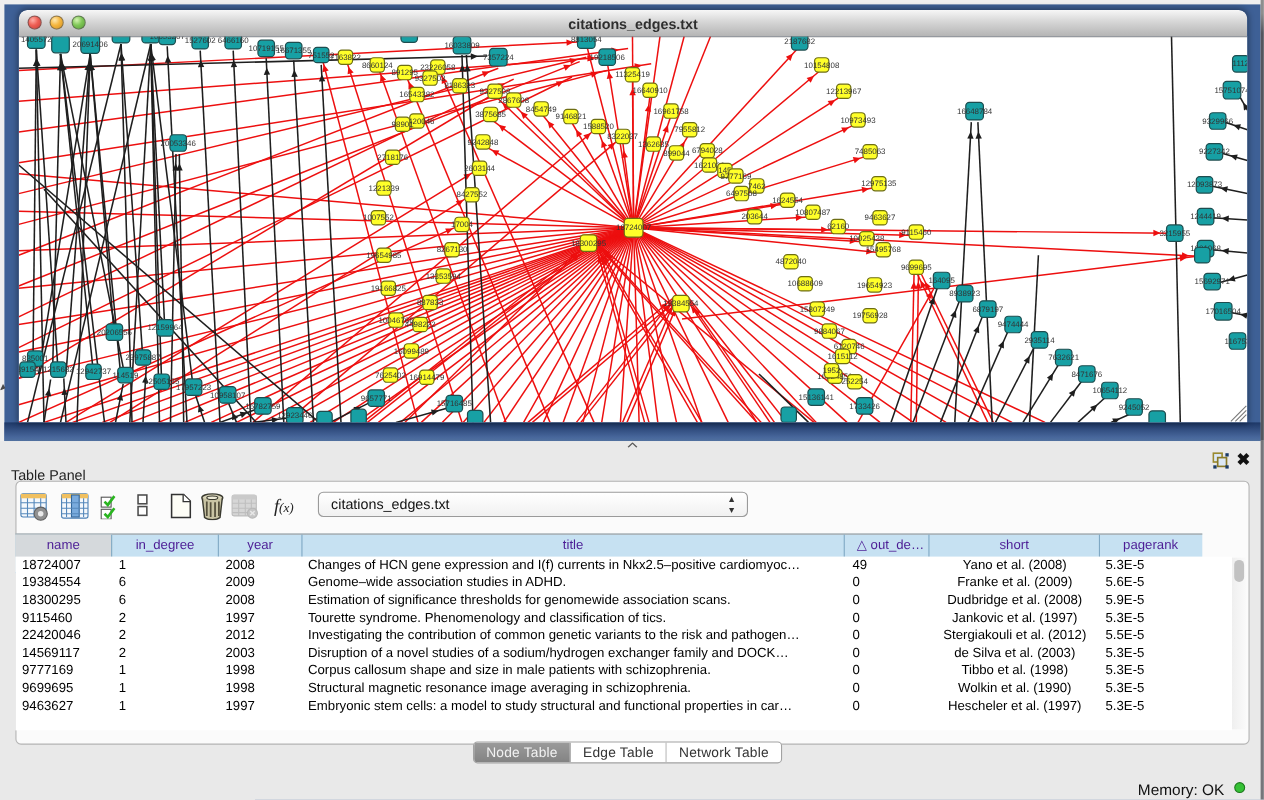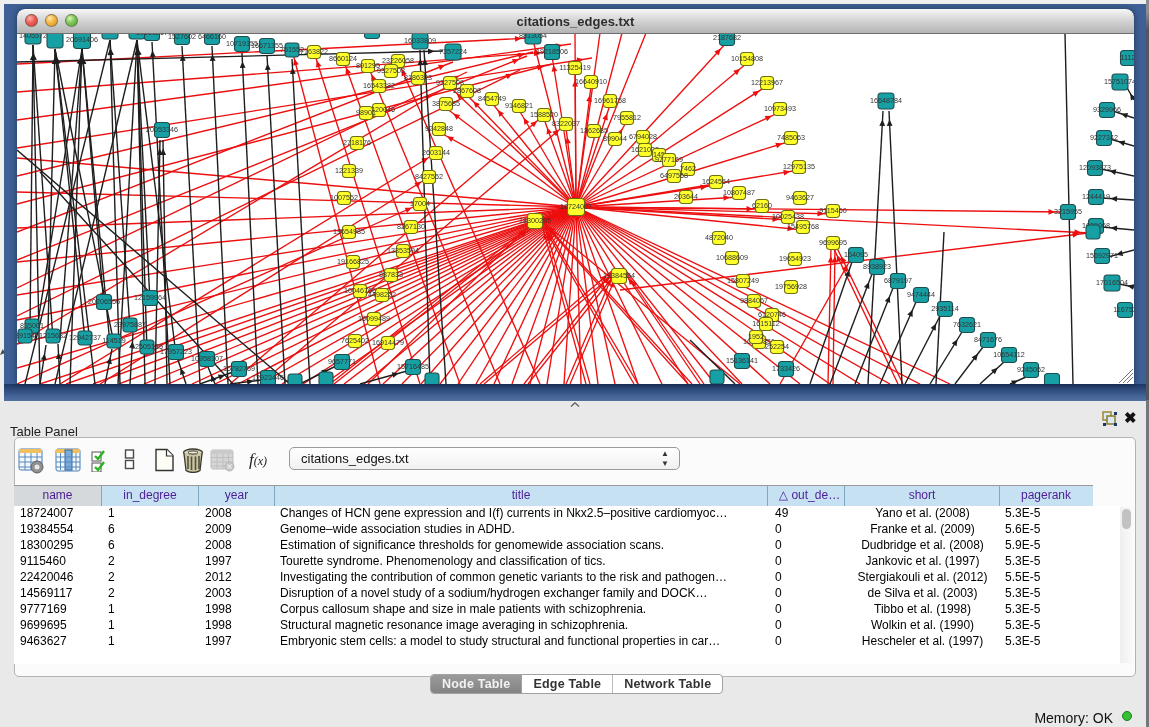--- a/index.html
+++ b/index.html
@@ -29,21 +29,21 @@
 .trow span{display:inline-block;overflow:hidden;white-space:nowrap;vertical-align:top;height:16px}
 .c1{width:88px;padding-left:6px}
 .c2{width:97px;padding-left:6px}
 .c3{width:76px;padding-left:6px}
 .c4{width:493px;padding-left:5px}
 .c5{width:77px;padding-left:7px}
 .c6{width:155px;text-align:center}
 .c7{width:93px;padding-left:5px}
 #vscroll{position:absolute;left:1120px;top:507px;width:13px;height:156px;background:linear-gradient(90deg,#efefef,#fafafa)}
 #vthumb{position:absolute;left:1.5px;top:2px;width:9px;height:20px;background:#c2c2c2;border-radius:5px}
-#tabs{position:absolute;left:430px;top:674px;height:20px;border:1px solid #a2a2a2;border-radius:4px;background:#fff;display:flex;font-size:12.5px;font-weight:bold}
+#tabs{position:absolute;left:430px;top:674px;height:20px;border:1px solid #a2a2a2;border-radius:4px;background:#fff;display:flex;font-size:12.5px;font-weight:normal}
 #tabs div{padding:0 11px;line-height:19px;color:#333;letter-spacing:0.2px}
 #tab1{background:linear-gradient(#9b9b9b,#838383);color:#f2f2f2 !important;border-radius:3px 0 0 3px;border-right:1px solid #a2a2a2}
 #tab2{border-right:1px solid #bbb}
 #memory{position:absolute;right:36px;top:710px;font-size:14px;color:#111}
 #memdot{position:absolute;right:17px;top:711px;width:10px;height:10px;border-radius:50%;background:#35c135;border:1px solid #1c7a1c}
 </style></head><body>
 <div id="desk"></div>
 <div style="position:absolute;left:4px;top:384px;width:1142px;height:17px;background:linear-gradient(#1d3766,#48679c 80%,#51719f)"></div>
 <div id="win">
 <div id="canvas"></div>
@@ -698,21 +698,21 @@
     <span style="width:77px;text-align:center;padding-left:7px">△ out_de…</span>
     <span style="width:155px">short</span>
     <span style="width:92px;border-right:none">pagerank</span>
 </div>
 <div id="tbody">
 <div class="trow"><span class="c1">18724007</span><span class="c2">1</span><span class="c3">2008</span><span class="c4">Changes of HCN gene expression and I(f) currents in Nkx2.5–positive cardiomyoc…</span><span class="c5">49</span><span class="c6">Yano et al. (2008)</span><span class="c7">5.3E-5</span></div>
 <div class="trow"><span class="c1">19384554</span><span class="c2">6</span><span class="c3">2009</span><span class="c4">Genome–wide association studies in ADHD.</span><span class="c5">0</span><span class="c6">Franke et al. (2009)</span><span class="c7">5.6E-5</span></div>
 <div class="trow"><span class="c1">18300295</span><span class="c2">6</span><span class="c3">2008</span><span class="c4">Estimation of significance thresholds for genomewide association scans.</span><span class="c5">0</span><span class="c6">Dudbridge et al. (2008)</span><span class="c7">5.9E-5</span></div>
 <div class="trow"><span class="c1">9115460</span><span class="c2">2</span><span class="c3">1997</span><span class="c4">Tourette syndrome. Phenomenology and classification of tics.</span><span class="c5">0</span><span class="c6">Jankovic et al. (1997)</span><span class="c7">5.3E-5</span></div>
 <div class="trow"><span class="c1">22420046</span><span class="c2">2</span><span class="c3">2012</span><span class="c4">Investigating the contribution of common genetic variants to the risk and pathogen…</span><span class="c5">0</span><span class="c6">Stergiakouli et al. (2012)</span><span class="c7">5.5E-5</span></div>
-<div class="trow"><span class="c1">14569117</span><span class="c2">2</span><span class="c3">2003</span><span class="c4">Disruption of a novel study of a sodium/hydrogen exchanger family and DOCK…</span><span class="c5">0</span><span class="c6">de Silva et al. (2003)</span><span class="c7">5.3E-5</span></div>
+<div class="trow"><span class="c1">14569117</span><span class="c2">2</span><span class="c3">2003</span><span class="c4">Disruption of a novel studies of a sodium/hydrogen exchanger family and DOCK…</span><span class="c5">0</span><span class="c6">de Silva et al. (2003)</span><span class="c7">5.3E-5</span></div>
 <div class="trow"><span class="c1">9777169</span><span class="c2">1</span><span class="c3">1998</span><span class="c4">Corpus callosum shape and size in male patients with schizophrenia.</span><span class="c5">0</span><span class="c6">Tibbo et al. (1998)</span><span class="c7">5.3E-5</span></div>
 <div class="trow"><span class="c1">9699695</span><span class="c2">1</span><span class="c3">1998</span><span class="c4">Structural magnetic resonance image averaging in schizophrenia.</span><span class="c5">0</span><span class="c6">Wolkin et al. (1990)</span><span class="c7">5.3E-5</span></div>
 <div class="trow"><span class="c1">9463627</span><span class="c2">1</span><span class="c3">1997</span><span class="c4">Embryonic stem cells: a model to study structural and functional properties in car…</span><span class="c5">0</span><span class="c6">Hescheler et al. (1997)</span><span class="c7">5.3E-5</span></div>
 </div>
 <div id="vscroll">
     <div id="vthumb"></div>
   </div>
 <div id="tabs">
     <div id="tab1">Node Table</div>
     <div id="tab2">Edge Table</div>

